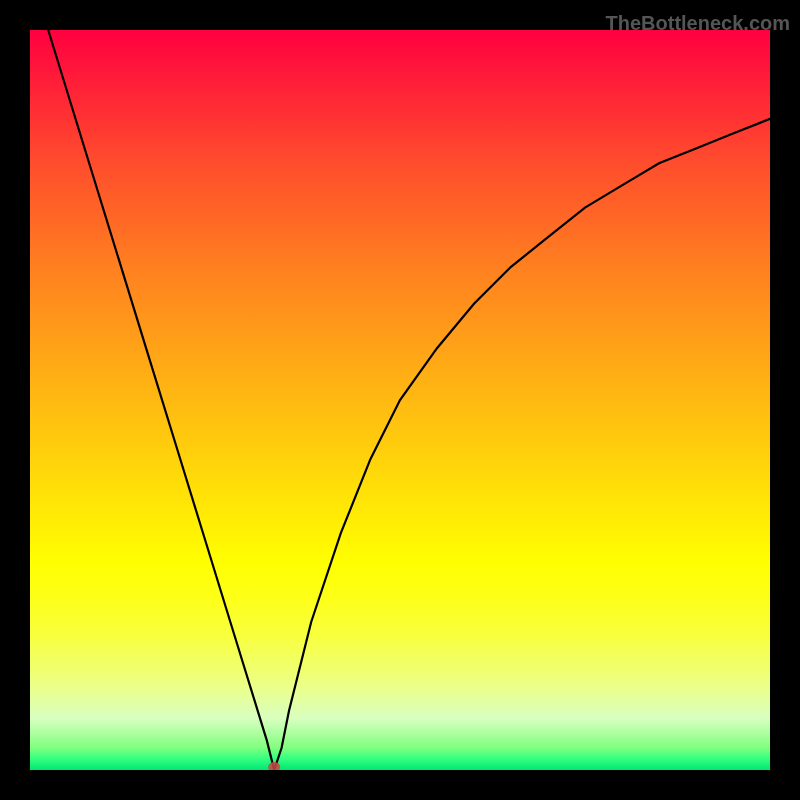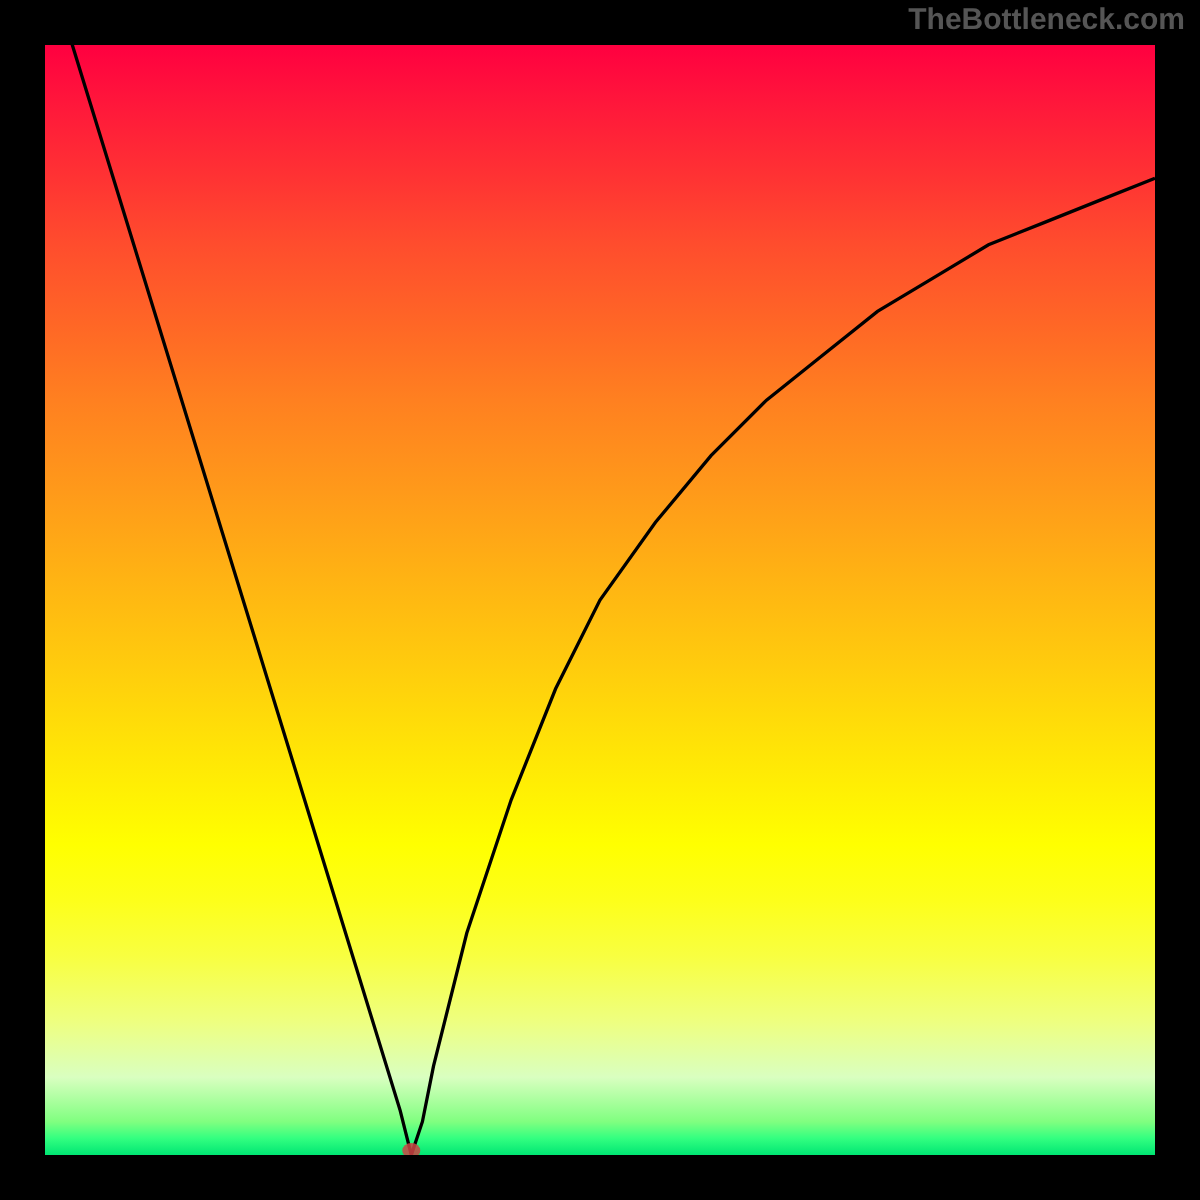--- a/index.html
+++ b/index.html
@@ -6,21 +6,21 @@
   body {
     width: 800px;
     height: 800px;
     background: #000;
     position: relative;
     font-family: Arial, sans-serif;
     overflow: hidden;
   }
   .watermark {
     position: absolute;
-    top: 2px;
+    top: 12px;
     right: 10px;
     color: #555;
     font-size: 20px;
     font-weight: bold;
     z-index: 10;
   }
   .plot-area {
     position: absolute;
     left: 30px;
     top: 30px;

